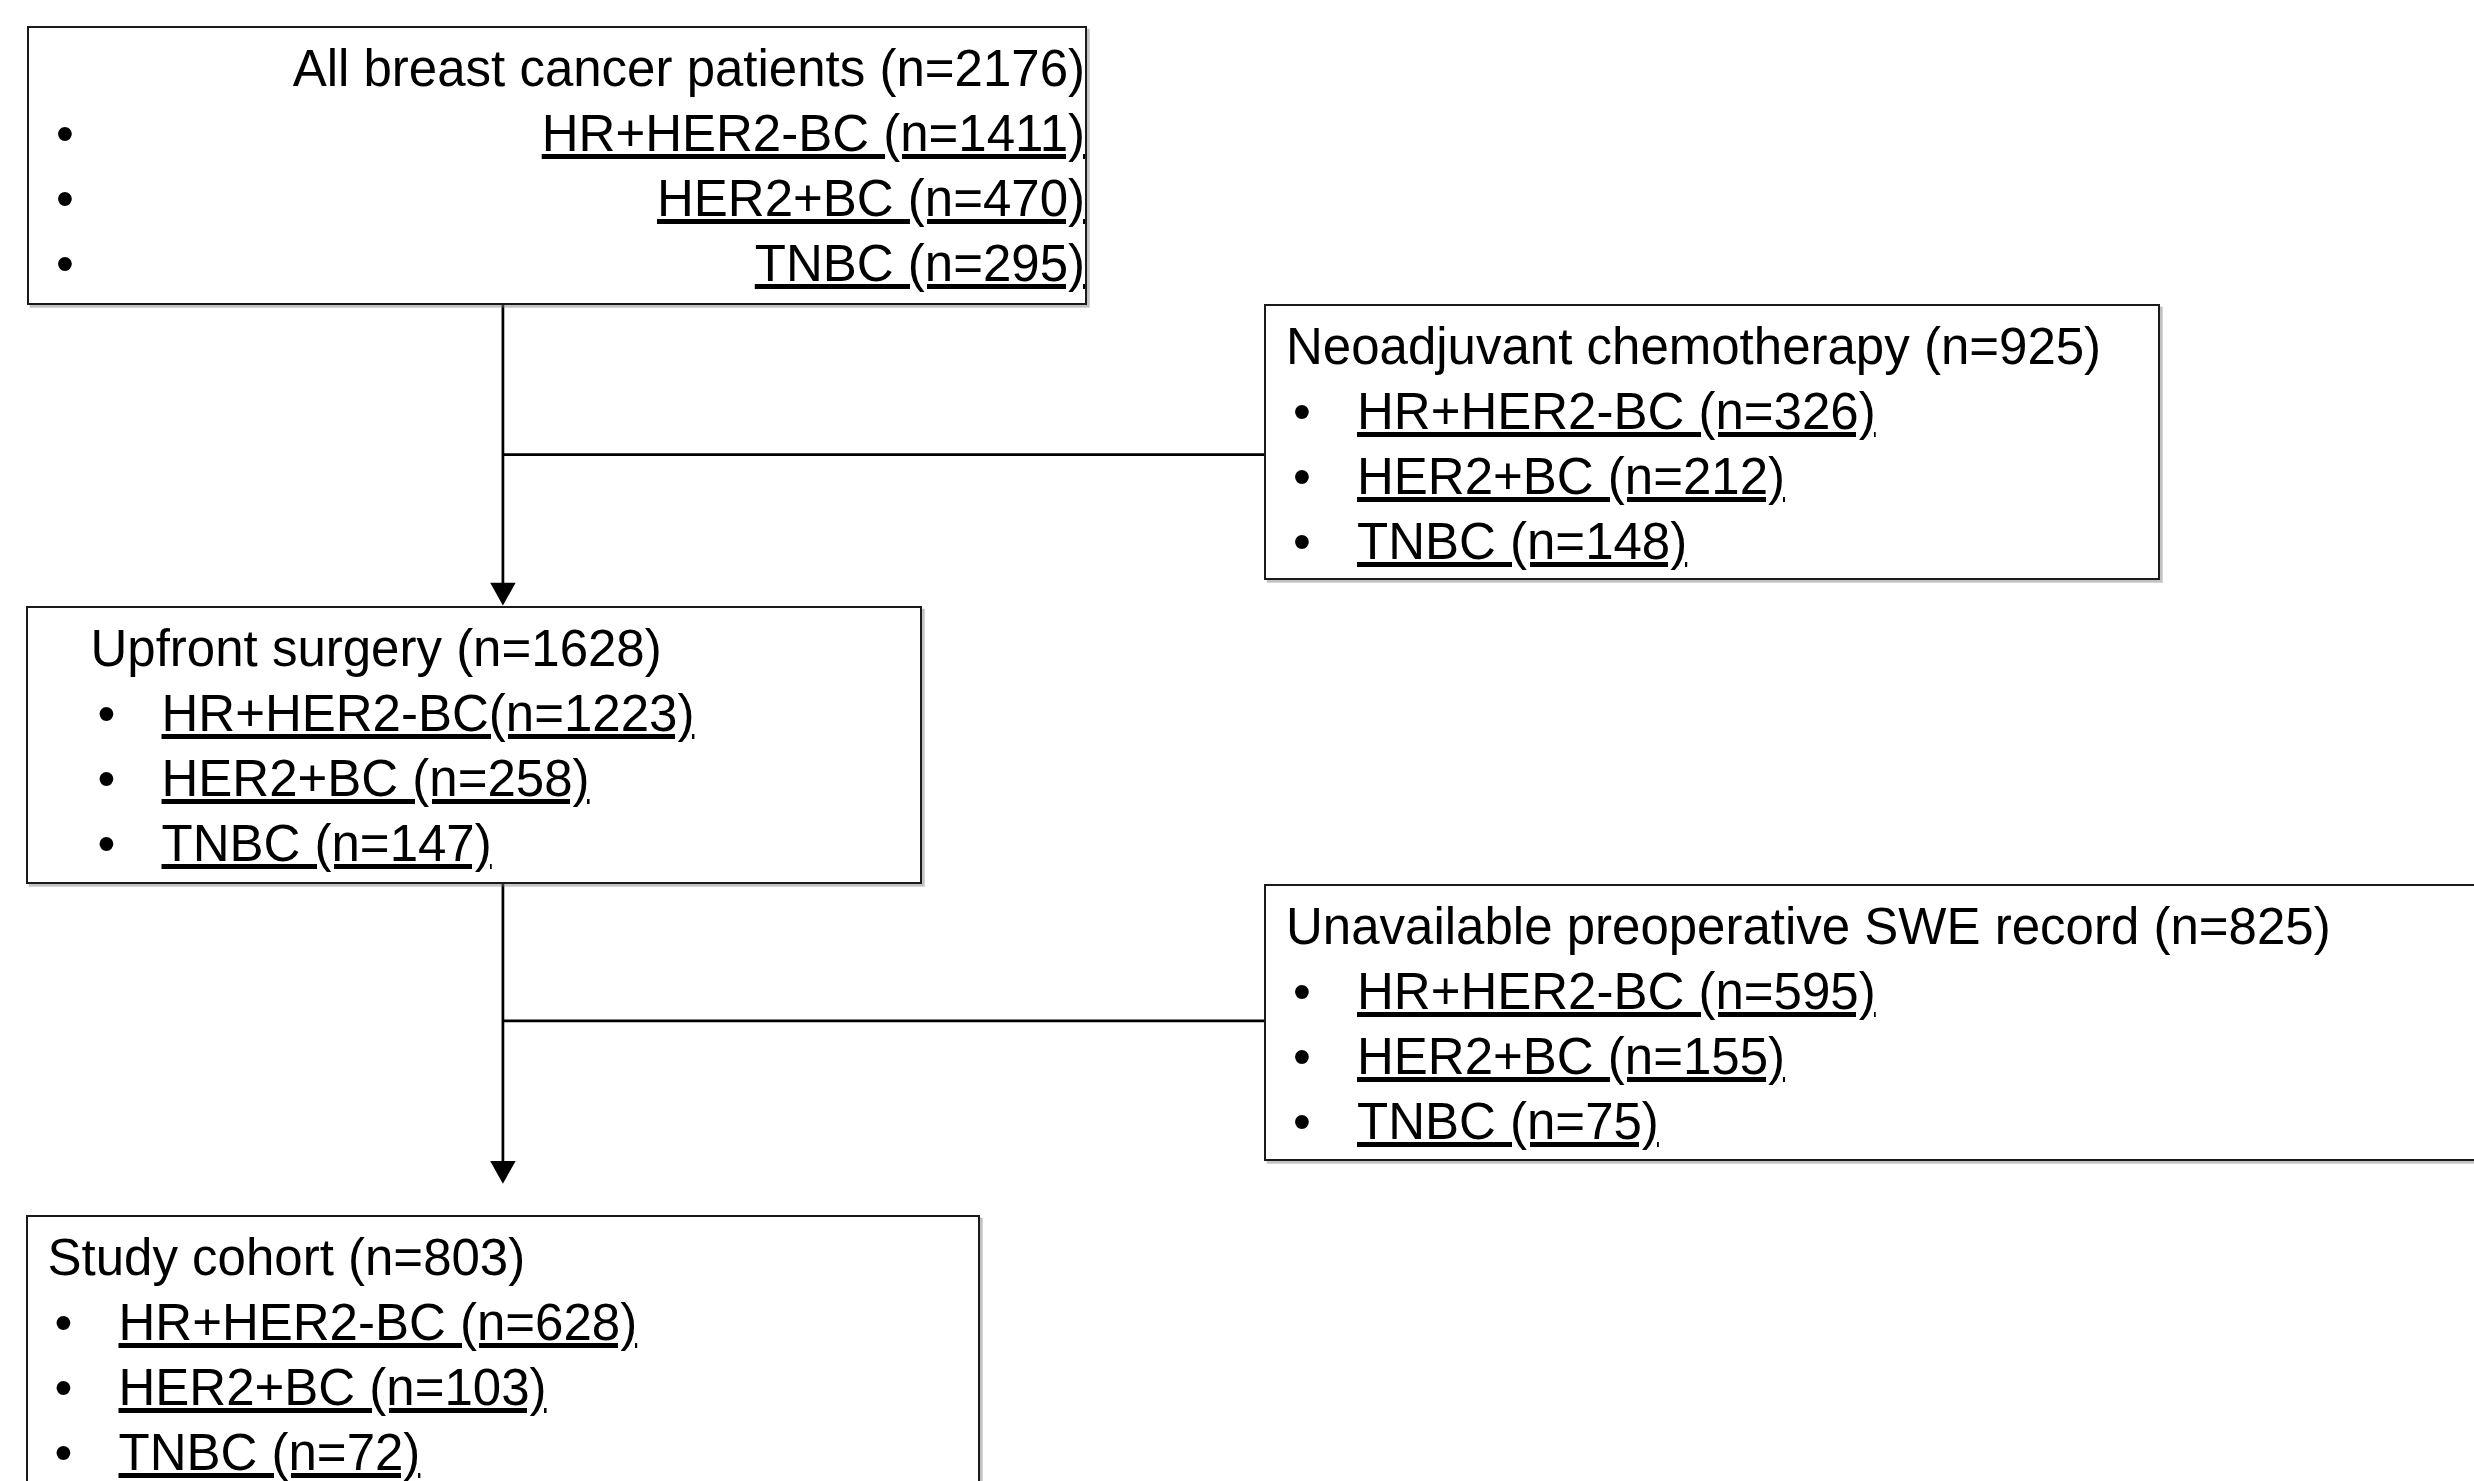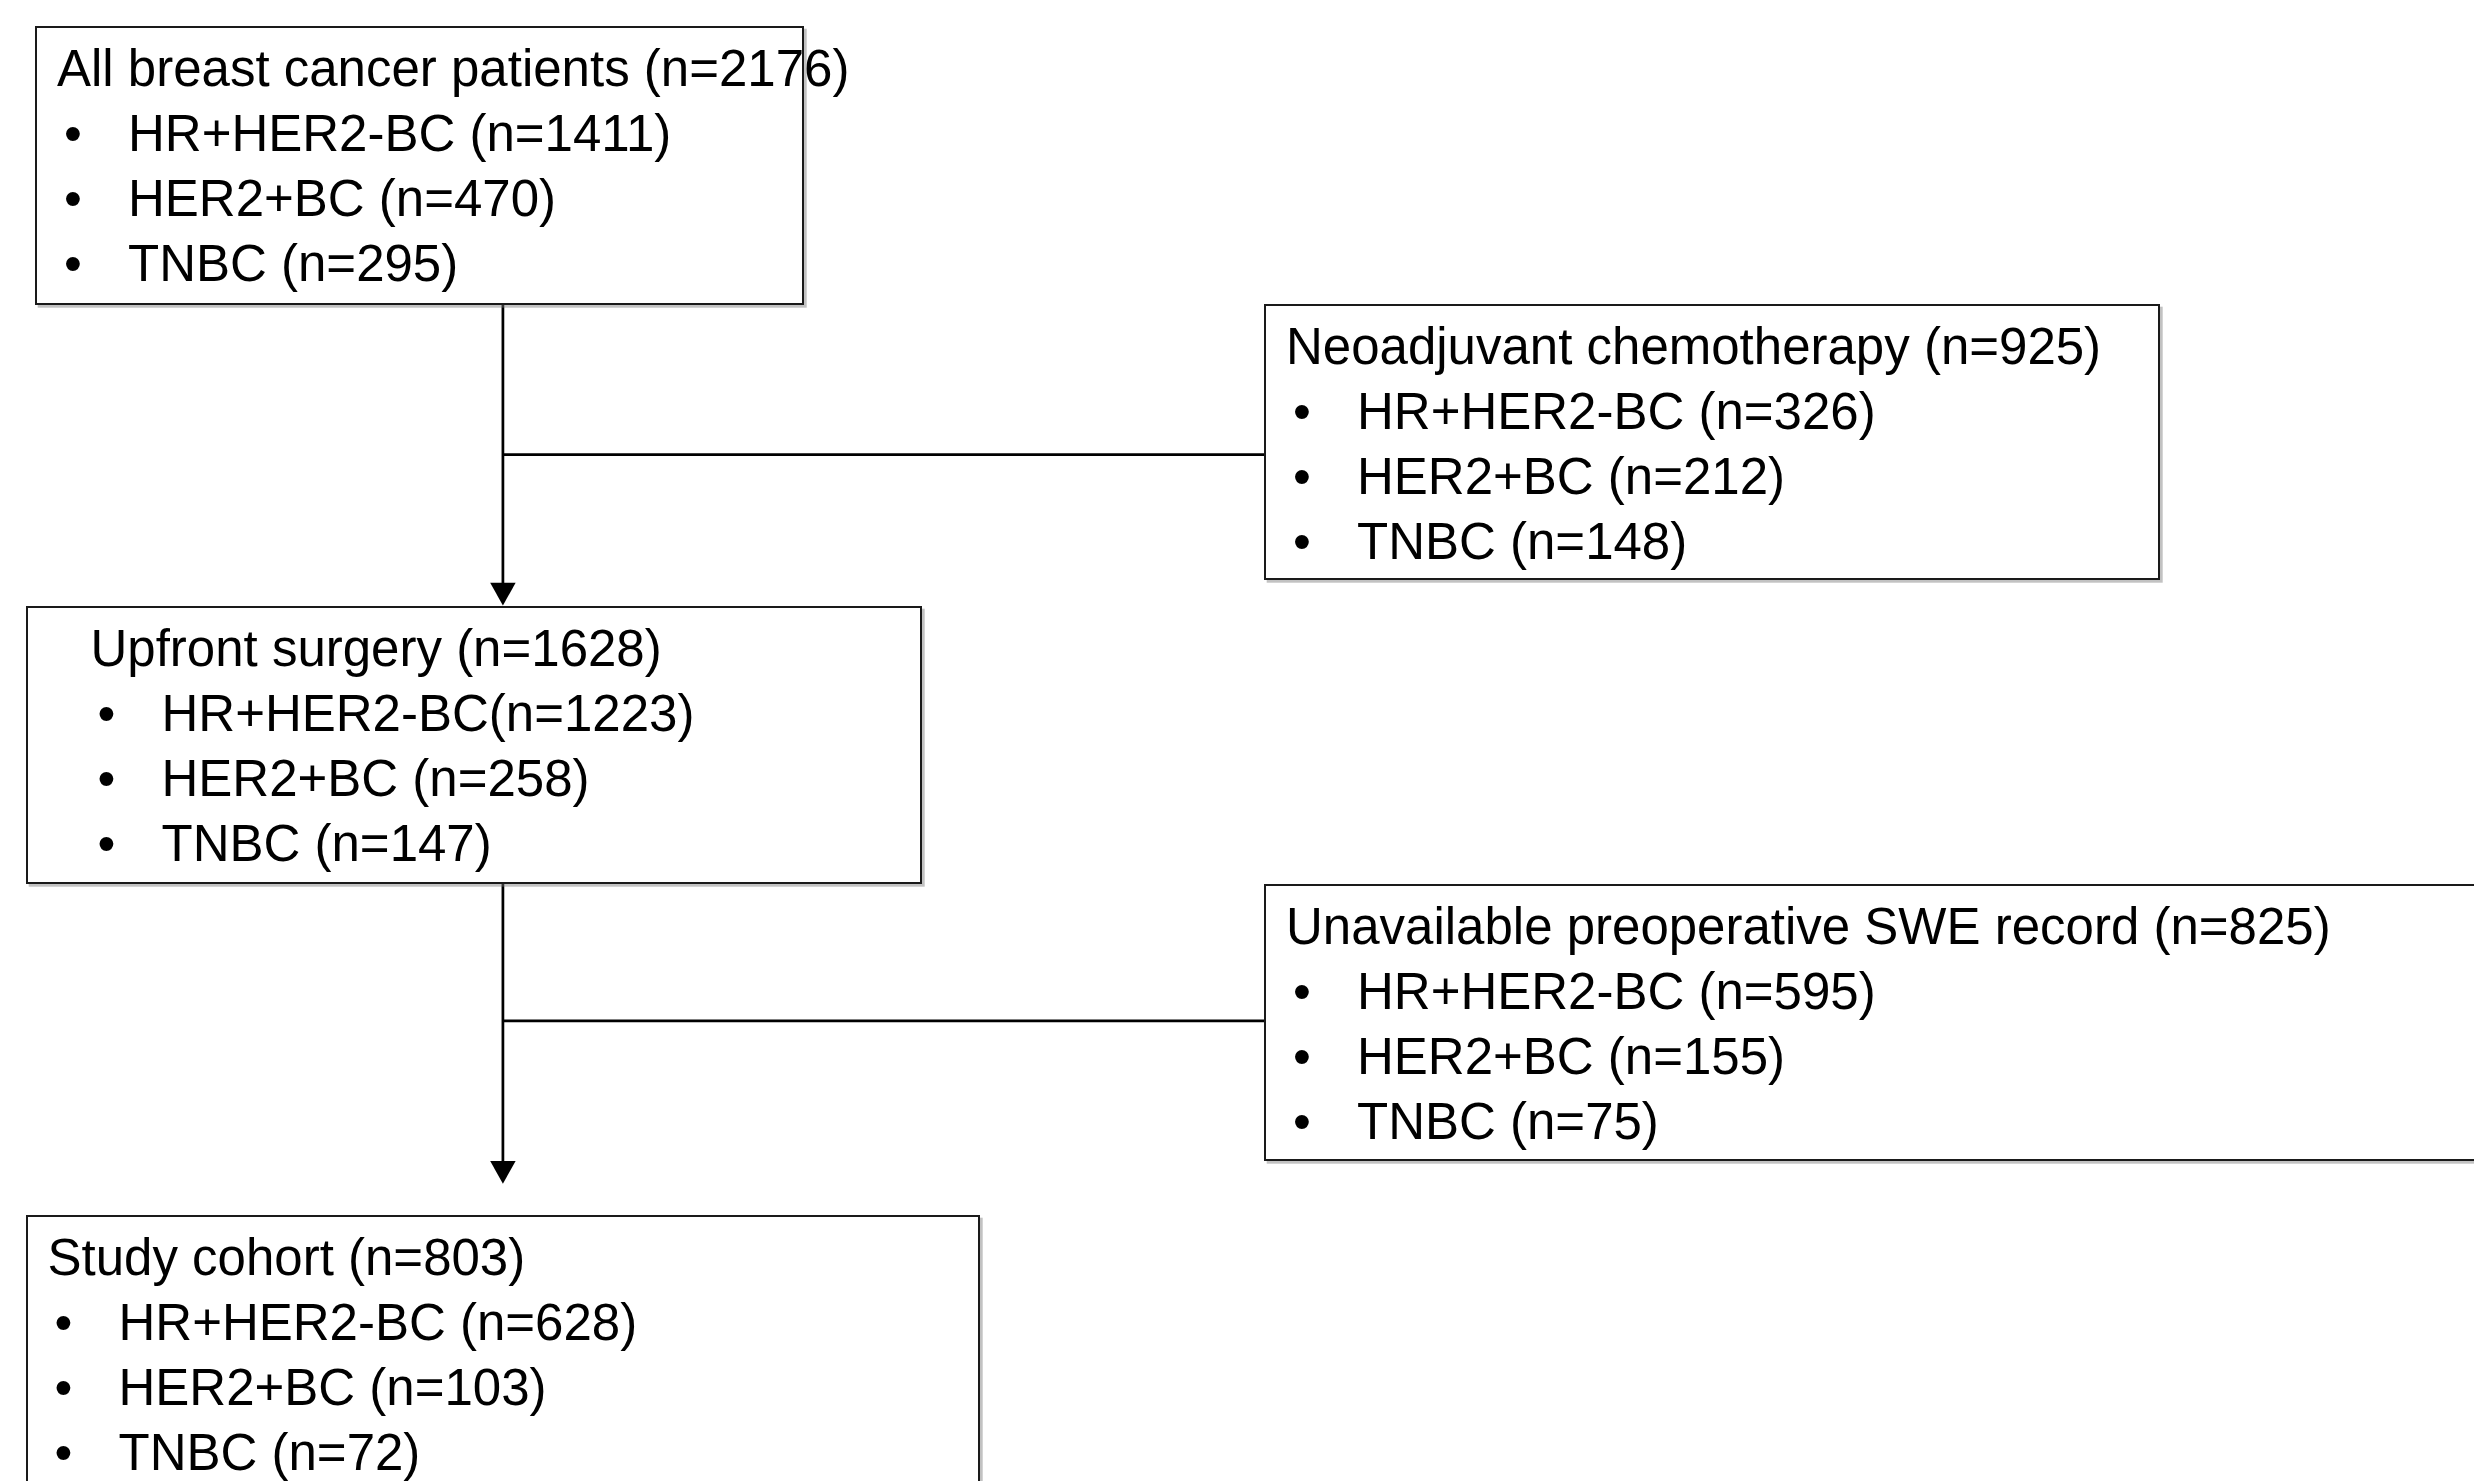--- a/index.html
+++ b/index.html
@@ -36,34 +36,35 @@
     padding-bottom: 8.2px;
   }
   .box-title {
     padding-left: 20px;
     white-space: nowrap;
   }
   .box-items {
     list-style: none;
     margin: 0;
     padding: 0;
+    text-decoration: underline;
   }
   .box-items li {
     position: relative;
     padding-left: 91px;
     white-space: nowrap;
   }
   .box-items li::before {
     content: "\2022";
     position: absolute;
     left: 27px;
     top: 0;
   }
   
-  #box-all-patients      { left: 35px;   top: 25.5px;   width: 769px; height: 279px; }
+  #box-all-patients      { left: 27px;   top: 25.5px;   width: 1060px; height: 279px; text-align: right; }
   #box-neoadjuvant       { left: 1264px; top: 304px;  width: 896px;  height: 276px; }
   #box-upfront-surgery   { left: 25.5px;   top: 606px;  width: 896px; height: 278px; padding-left: 43px; }
   #box-unavailable-swe   { left: 1264px; top: 884px;  width: 1216px; height: 277px; }
   #box-study-cohort      { left: 25.5px;   top: 1184px; width: 954px; height: 278px; margin-top: 31px; }
 </style>
 </head>
 <body>
 
 <div class="canvas">
 

